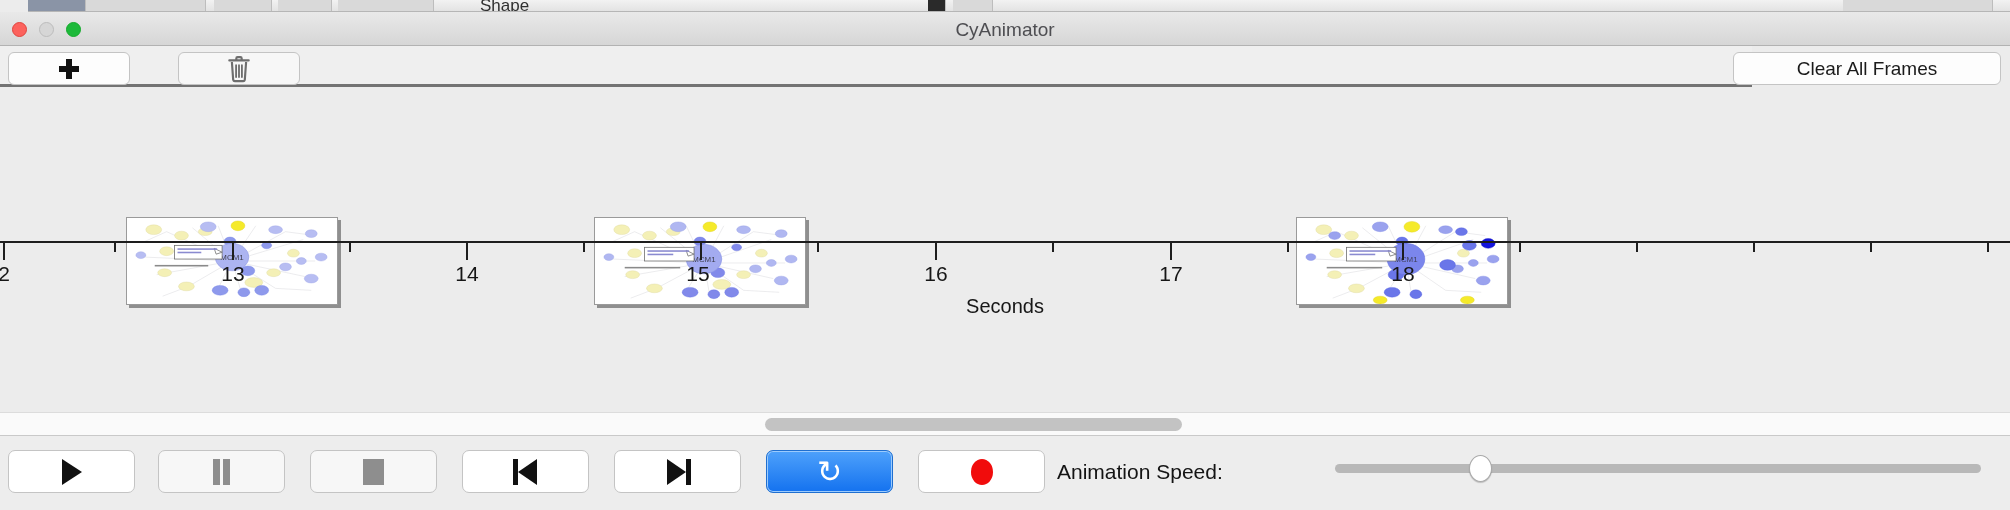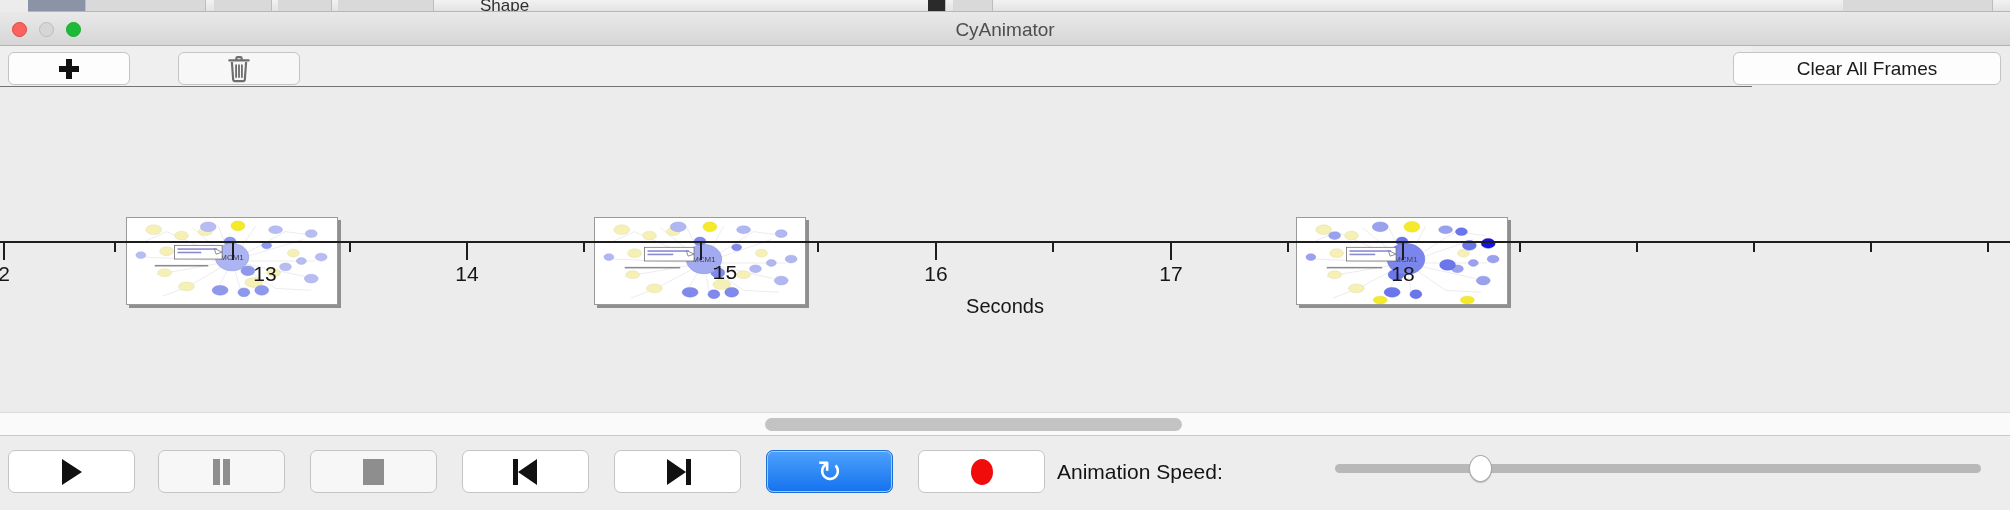--- a/index.html
+++ b/index.html
@@ -73,21 +73,21 @@
     color: #4e4e52;
     font-family: "Liberation Sans", sans-serif;
   }
 
   
   .toolbar {
     position: absolute;
     top: 46px; left: 0;
     width: 1752px; height: 41px;
     background: #efefef;
-    border-bottom: 1px solid #737373;
+    border-bottom: 3px solid #737373;
   }
   .tb-btn {
     position: absolute;
     top: 6px;
     height: 33px;
     background: #fdfdfd;
     border: 1px solid #c4c4c4;
     border-radius: 6px;
     display: flex;
     align-items: center;
@@ -467,27 +467,27 @@
       </svg>
     </div>
 
     <div class="ruler"></div>
 
     <div id="ticks">
         <div class="tick major" style="left: 3px;"></div>
         <div class="tick-label" style="left: 4px;">2</div>
         <div class="tick minor" style="left: 114px;"></div>
         <div class="tick major" style="left: 232px;"></div>
-        <div class="tick-label" style="left: 233px; margin-left: 32px;">13</div>
+        <div class="tick-label" style="left: 233px;">13</div>
         <div class="tick minor" style="left: 349px;"></div>
         <div class="tick major" style="left: 466px;"></div>
         <div class="tick-label" style="left: 467px;">14</div>
         <div class="tick minor" style="left: 583px;"></div>
         <div class="tick major" style="left: 700px;"></div>
-        <div class="tick-label" style="left: 725px; font-family: Liberation Mono, monospace;">15</div>
+        <div class="tick-label" style="left: 698px;">15</div>
         <div class="tick minor" style="left: 817px;"></div>
         <div class="tick major" style="left: 935px;"></div>
         <div class="tick-label" style="left: 936px;">16</div>
         <div class="tick minor" style="left: 1052px;"></div>
         <div class="tick major" style="left: 1170px;"></div>
         <div class="tick-label" style="left: 1171px;">17</div>
         <div class="tick minor" style="left: 1287px;"></div>
         <div class="tick major" style="left: 1402px;"></div>
         <div class="tick-label" style="left: 1403px;">18</div>
         <div class="tick minor" style="left: 1519px;"></div>

